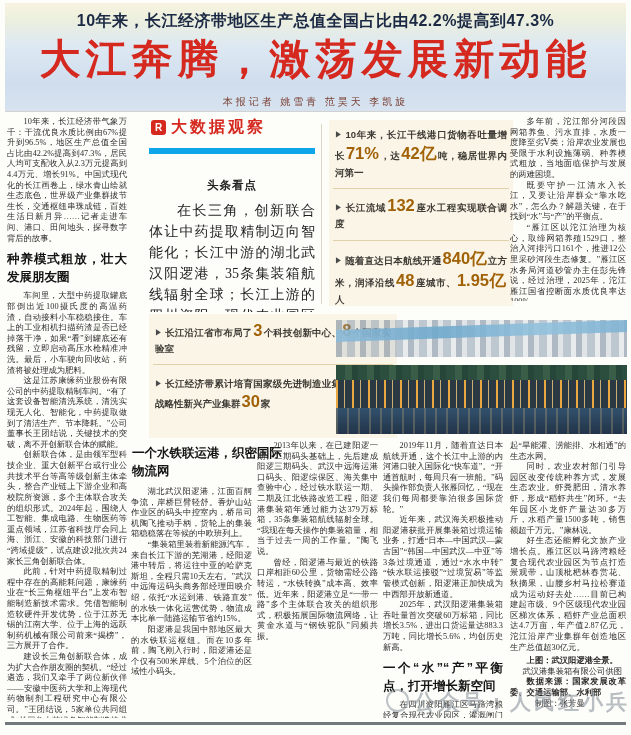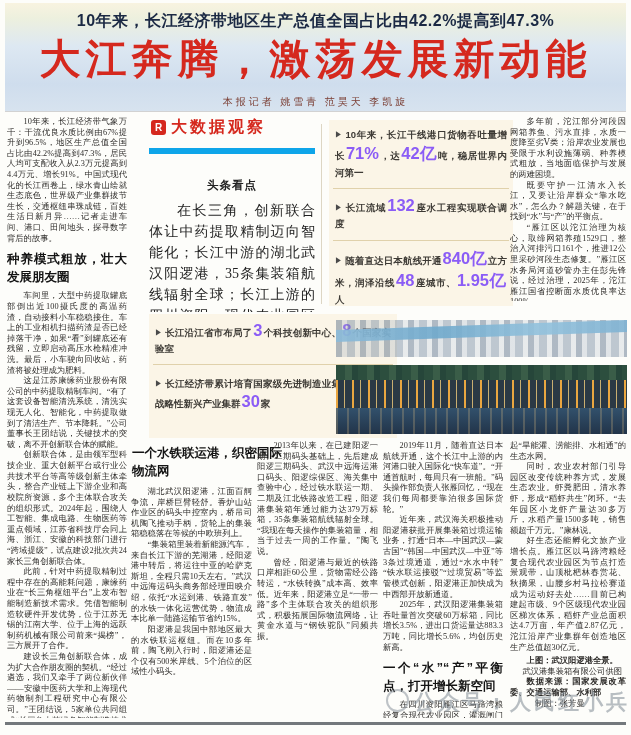--- a/index.html
+++ b/index.html
@@ -43,21 +43,21 @@
   .db-lead{font-size:14px;line-height:1.5;text-align:justify;text-indent:2em;margin:0;color:#1f1f1f;}
   .db-vline{position:absolute;left:192px;top:10px;height:180px;border-left:1px solid #ddd6c4;}
   .db-right{position:absolute;left:200px;top:6px;width:176px;height:186px;overflow:hidden;
     background:#fbf5e7;padding:0 4px;}
   .db-bottom{position:absolute;left:20px;top:200px;width:240px;height:124px;overflow:hidden;
     background:#fbf5e7;padding:0 4px;}
   .stat-item{padding:7px 2px 8px;border-bottom:1px solid #e0d1ab;
     font:bold 9.5px/1.65 "Liberation Sans",sans-serif;color:#3d3a35;text-align:justify;}
   .stat-item:last-child{border-bottom:none;}
   .stat-marker{color:#4a4a4a;font-size:7px;margin-right:3px;vertical-align:1px;}
-  .stat-big{font:bold 16.5px "Liberation Sans",sans-serif;color:#8b5cf6;padding:0 1px;}
+  .stat-big{font:bold 16.5px "Liberation Sans",sans-serif;color:#a16207;padding:0 1px;}
   
   .photo{position:absolute;left:336px;top:303px;width:291px;height:131px;overflow:hidden;
     background:linear-gradient(180deg,#c3cfdc 0%,#b4c6d6 9%,#a0b6c8 15%,#8da9bd 26%,
       #7d9db2 36%,#5d87a0 46%,#3c5f50 52%,#2e5143 60%,#2e3c49 66%,#273642 78%,
       #2b4burg 80%,#233950 86%,#1c2f45 100%);}
   .ph-city{position:absolute;left:0;right:0;top:13%;height:28%;opacity:.85;
     background:repeating-linear-gradient(90deg,rgba(86,108,134,.55) 0 6px,rgba(156,170,188,.35) 6px 11px,
       rgba(118,138,160,.55) 11px 19px,rgba(170,182,196,.3) 19px 24px);}
   .ph-river{position:absolute;left:0;right:0;top:17%;height:9%;transform:skewY(-2deg);
     background:linear-gradient(90deg,#8cbbd9 0%,#6fa9cc 35%,#93c2dd 70%,#7fb2d2 100%);opacity:.9;}

